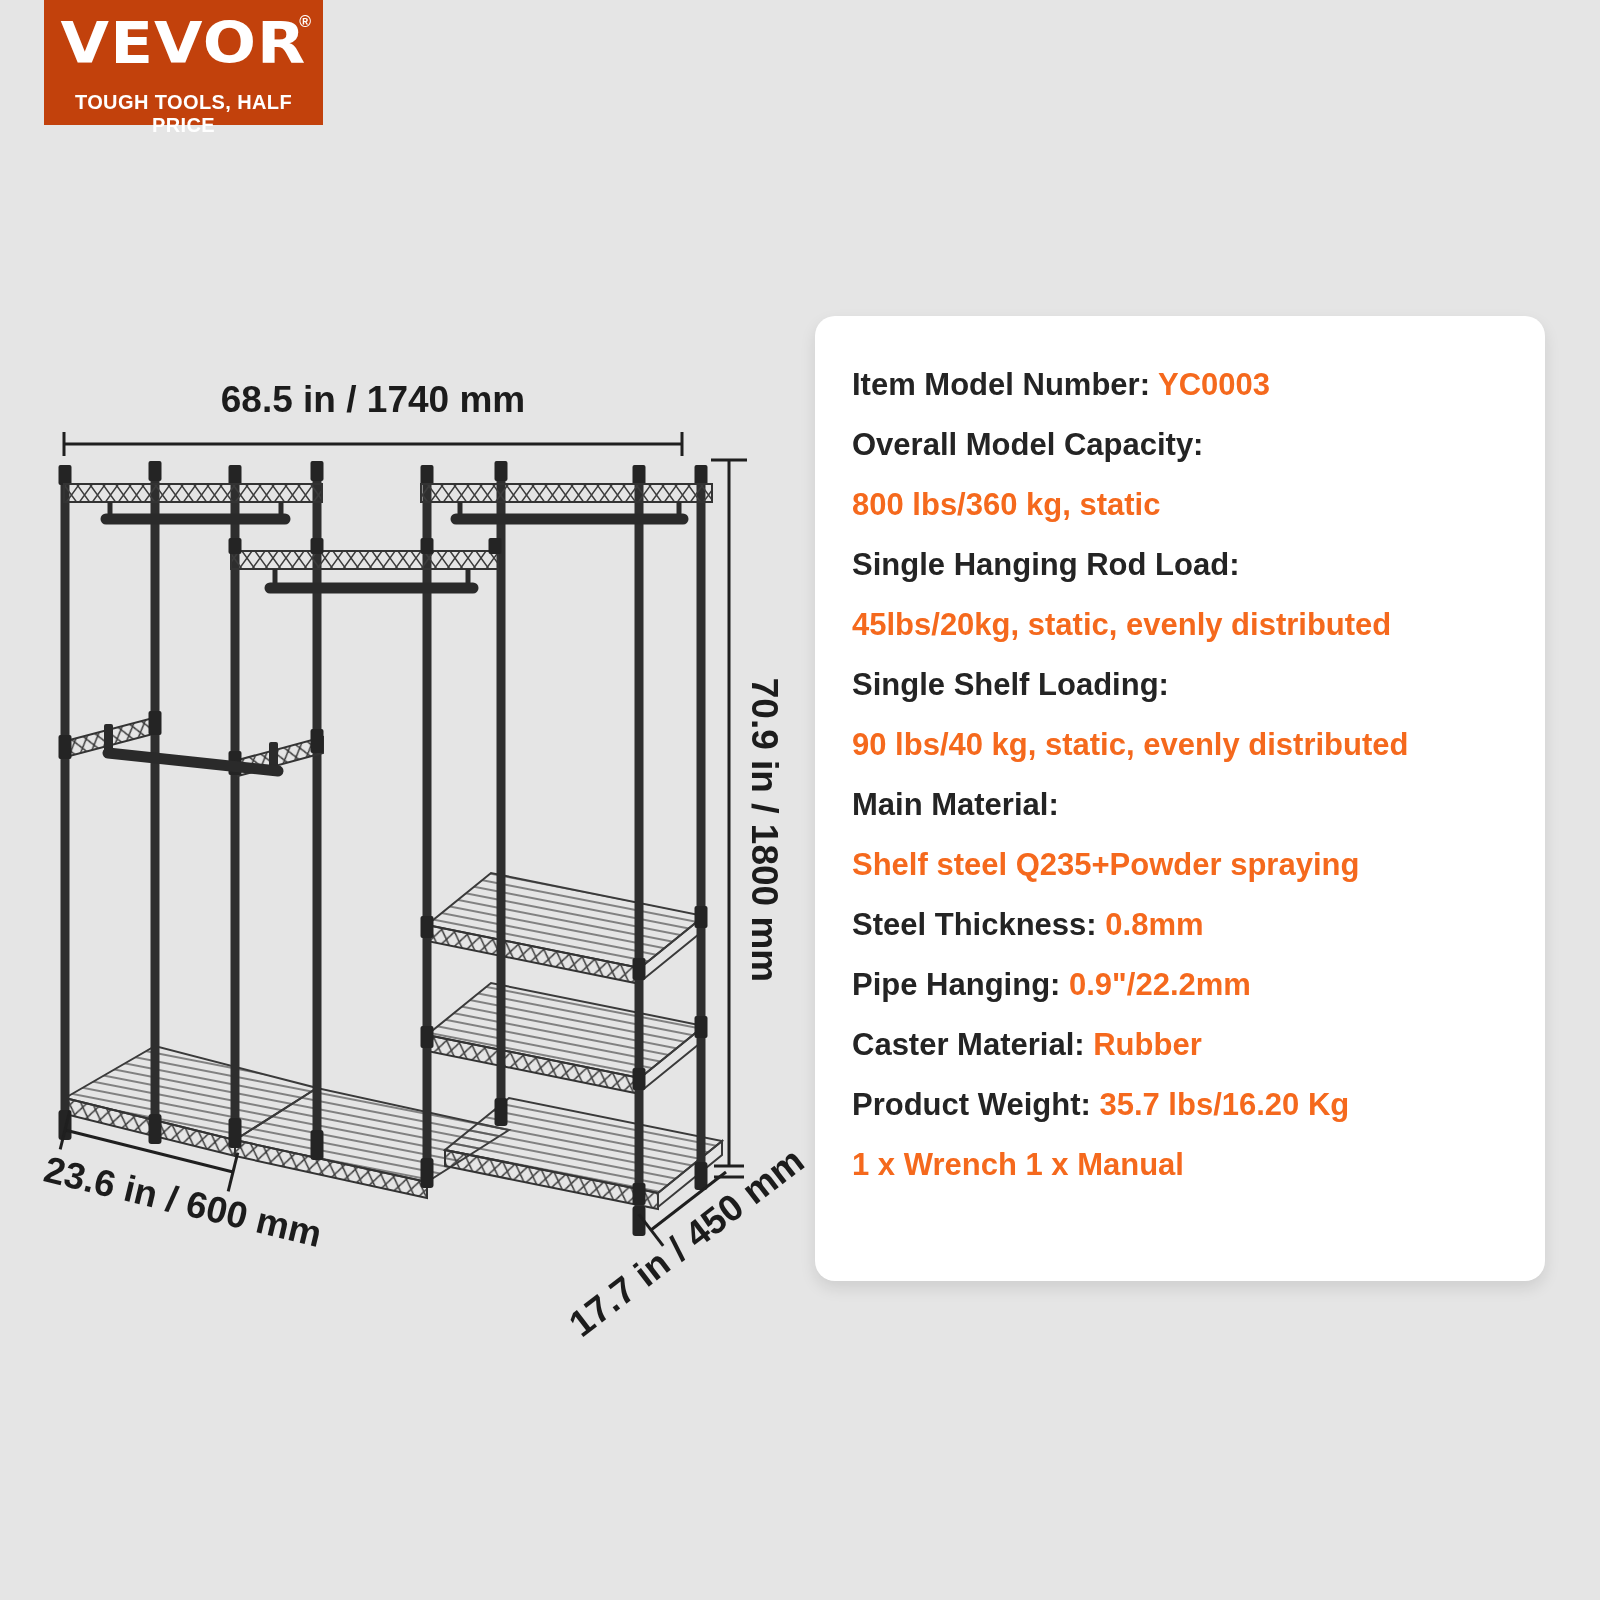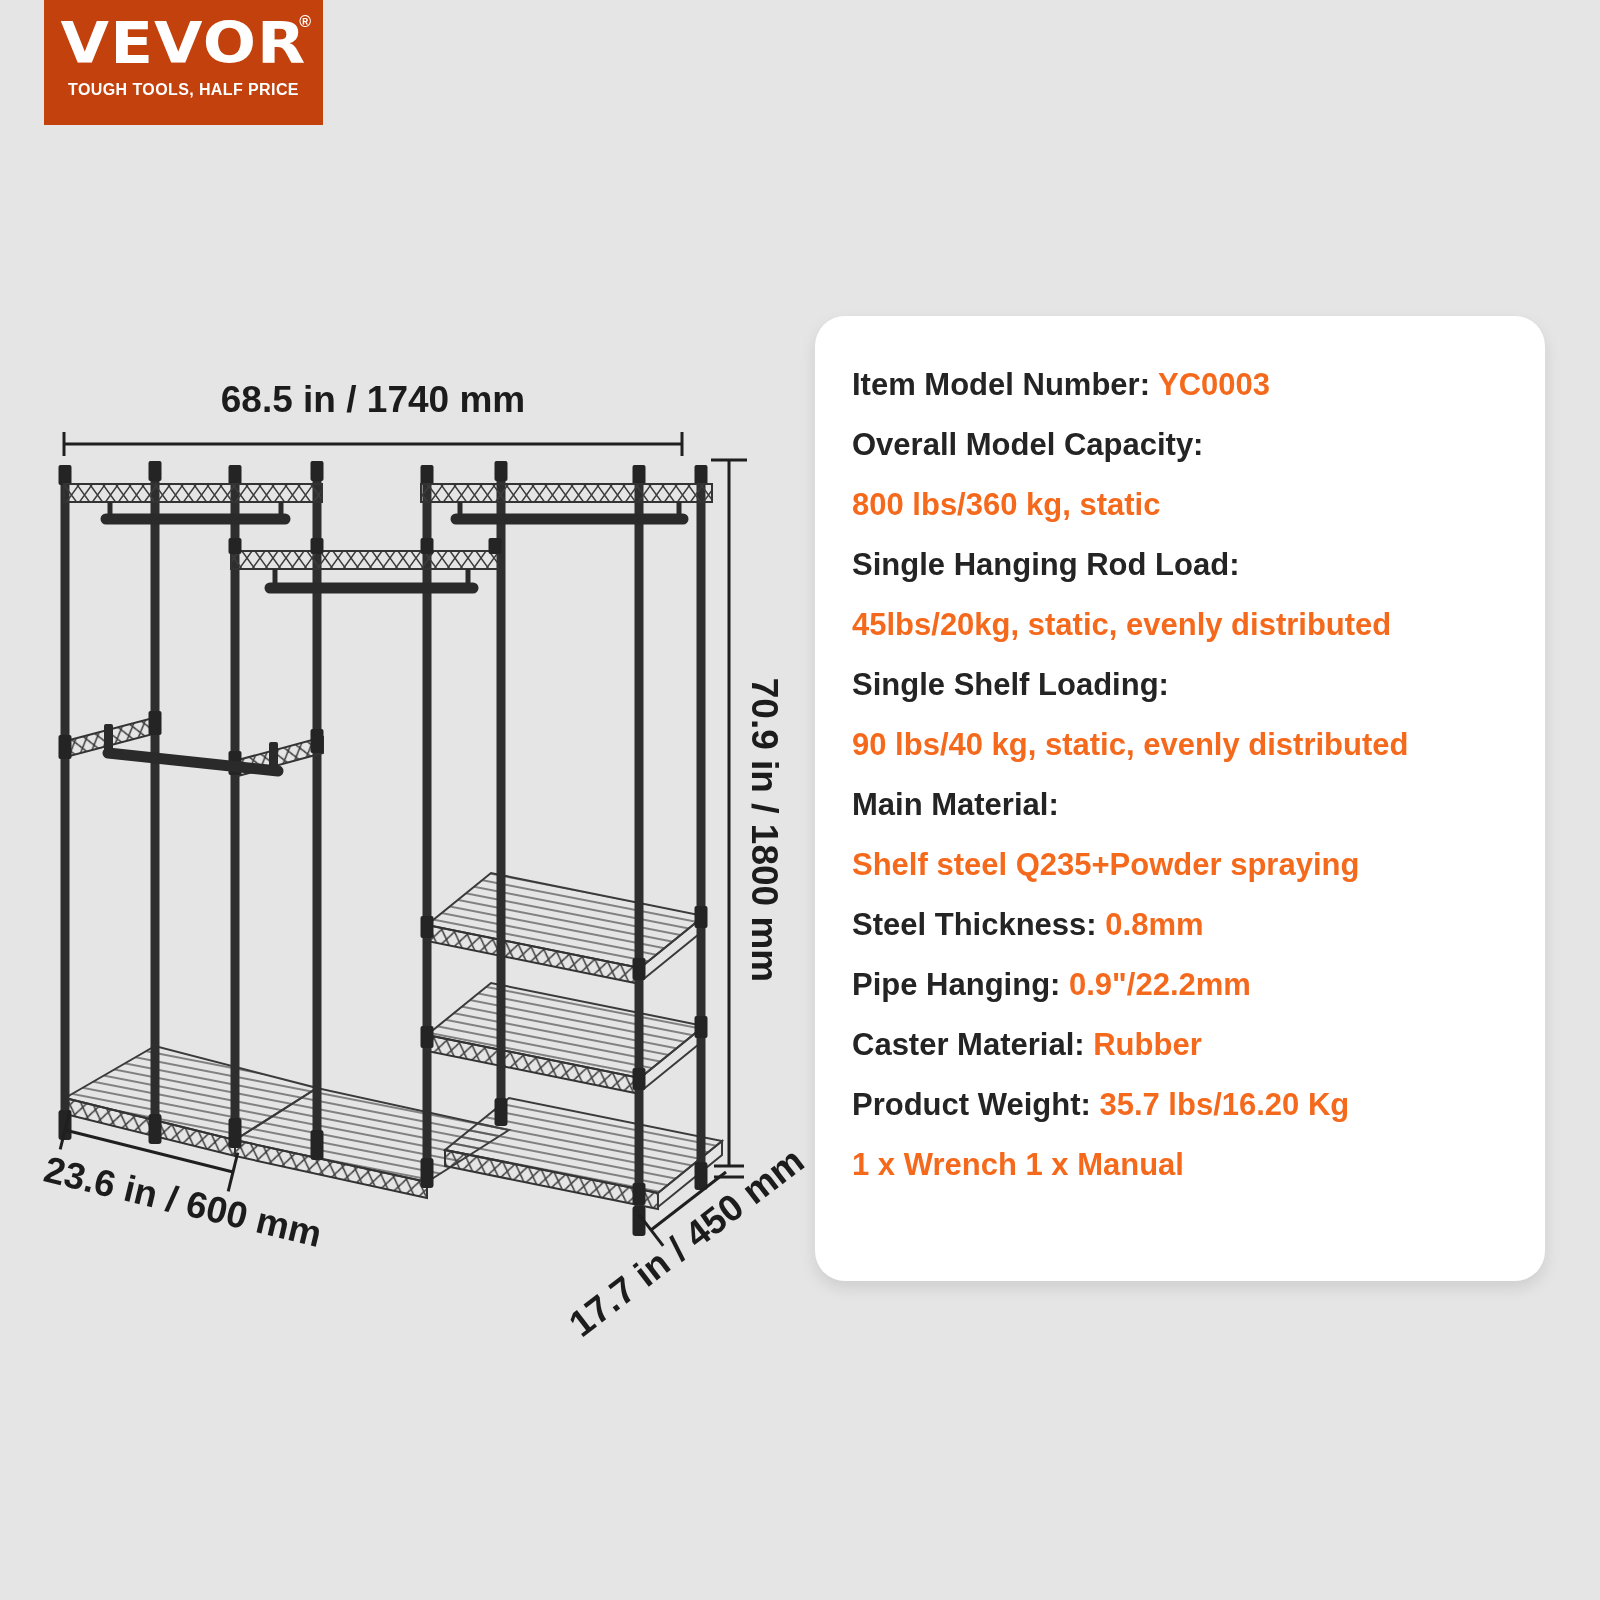--- a/index.html
+++ b/index.html
@@ -17,33 +17,33 @@
   }
   .logo .brand{
     display:block;margin-top:10px;font-size:57px;font-weight:bold;
     letter-spacing:1px;transform:scaleX(1.10);transform-origin:50% 50%;
     font-family:"DejaVu Sans","Liberation Sans",sans-serif;
   }
   .logo .reg{
     position:absolute;top:13px;right:12px;font-size:16px;font-weight:bold;
   }
   .logo .tagline{
-    display:block;margin-top:5px;font-size:16px;font-weight:bold;letter-spacing:.4px;
+    display:block;margin-top:15px;font-size:20px;font-weight:bold;letter-spacing:.4px;
   }
 
   
   .rack-svg{position:absolute;left:0;top:0;}
   .dim-label{
     font-family:"Liberation Sans",sans-serif;font-weight:bold;font-size:37px;fill:#1c1c1c;
   }
 
   
   .spec-card{
     position:absolute;left:815px;top:316px;width:730px;height:965px;
-    background:#ffffff;border-radius:30px;
+    background:#ffffff;border-radius:20px;
     box-shadow:0 7px 16px rgba(0,0,0,.10);
     box-sizing:border-box;padding:39px 30px 0 37px;
   }
   .spec-row{
     height:60px;line-height:60px;font-size:31px;font-weight:bold;
     color:#242424;white-space:pre;
   }
   .spec-row .val{color:#f5691d;}
 </style>
 </head>

